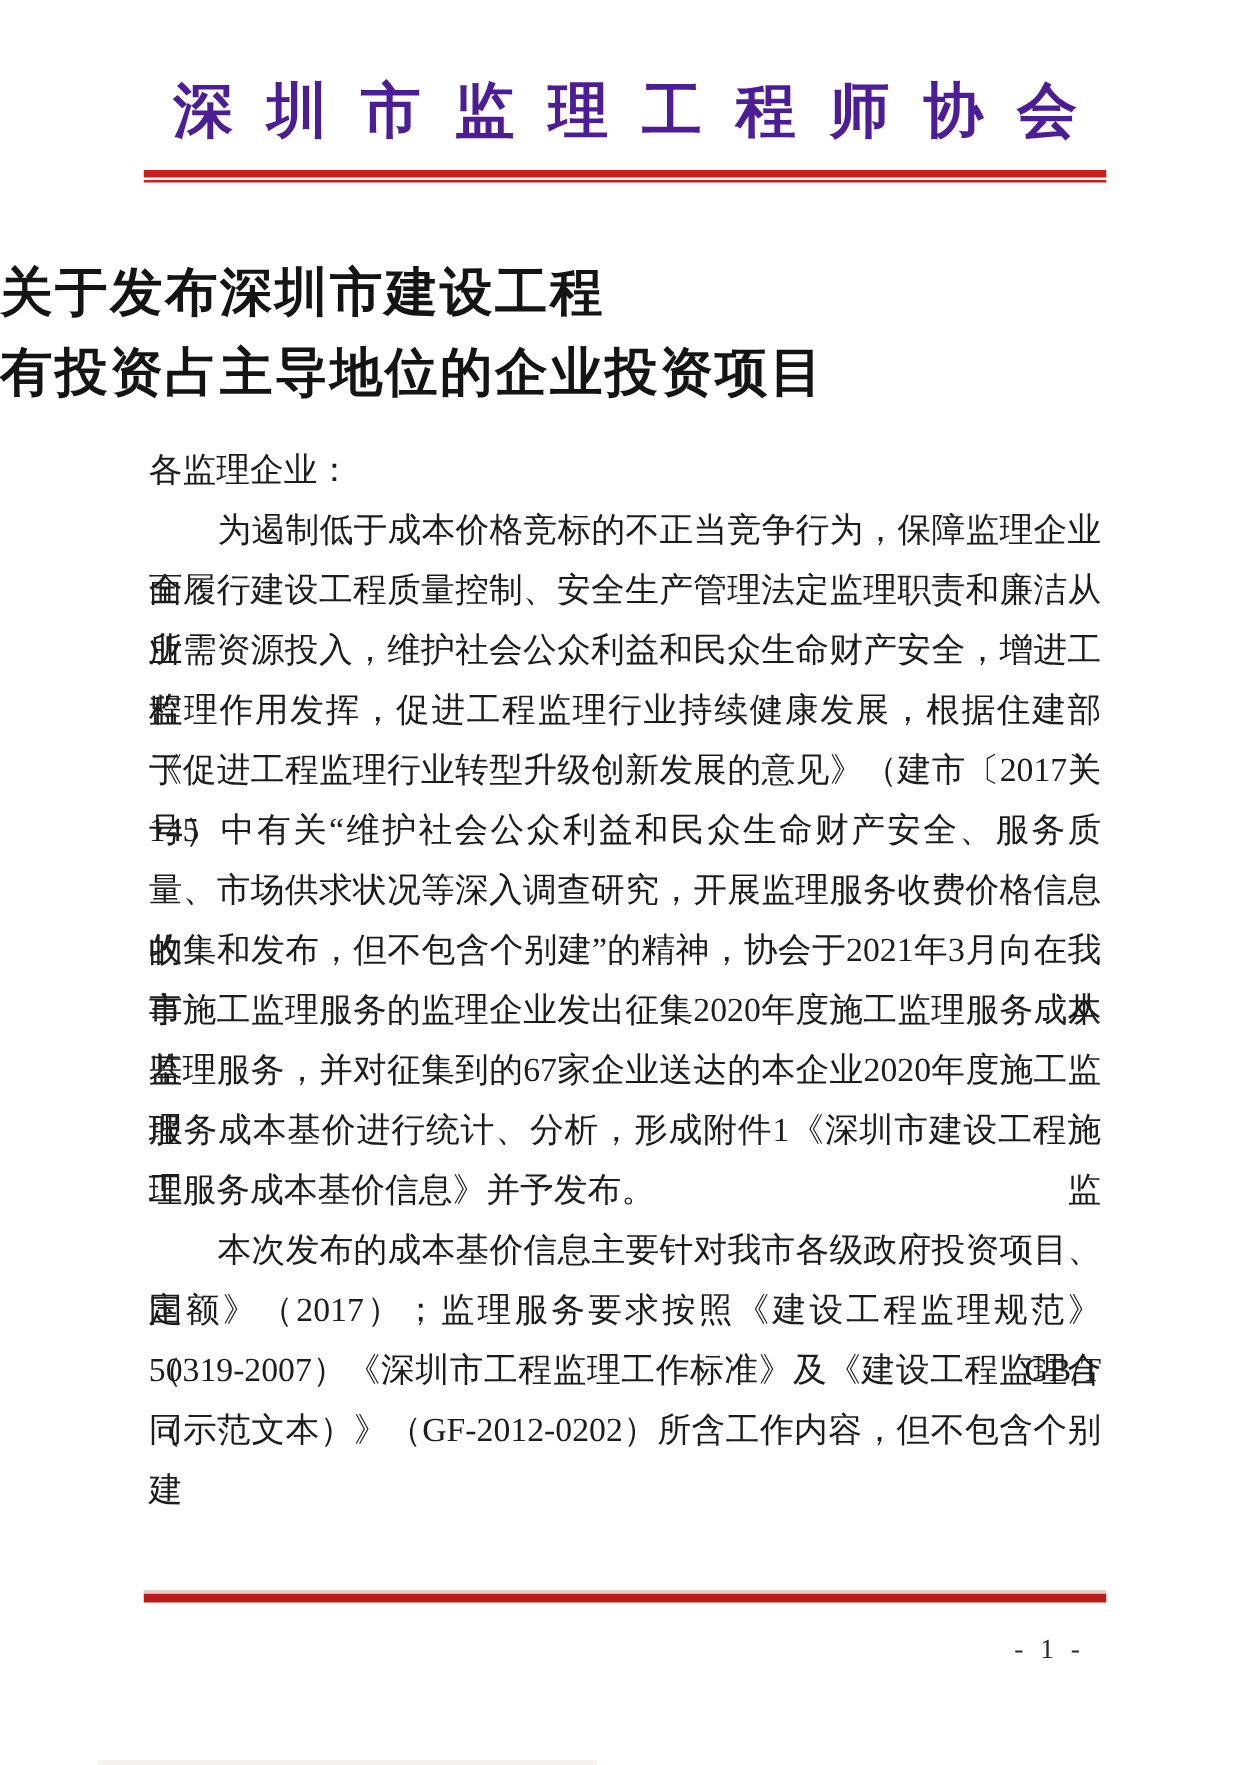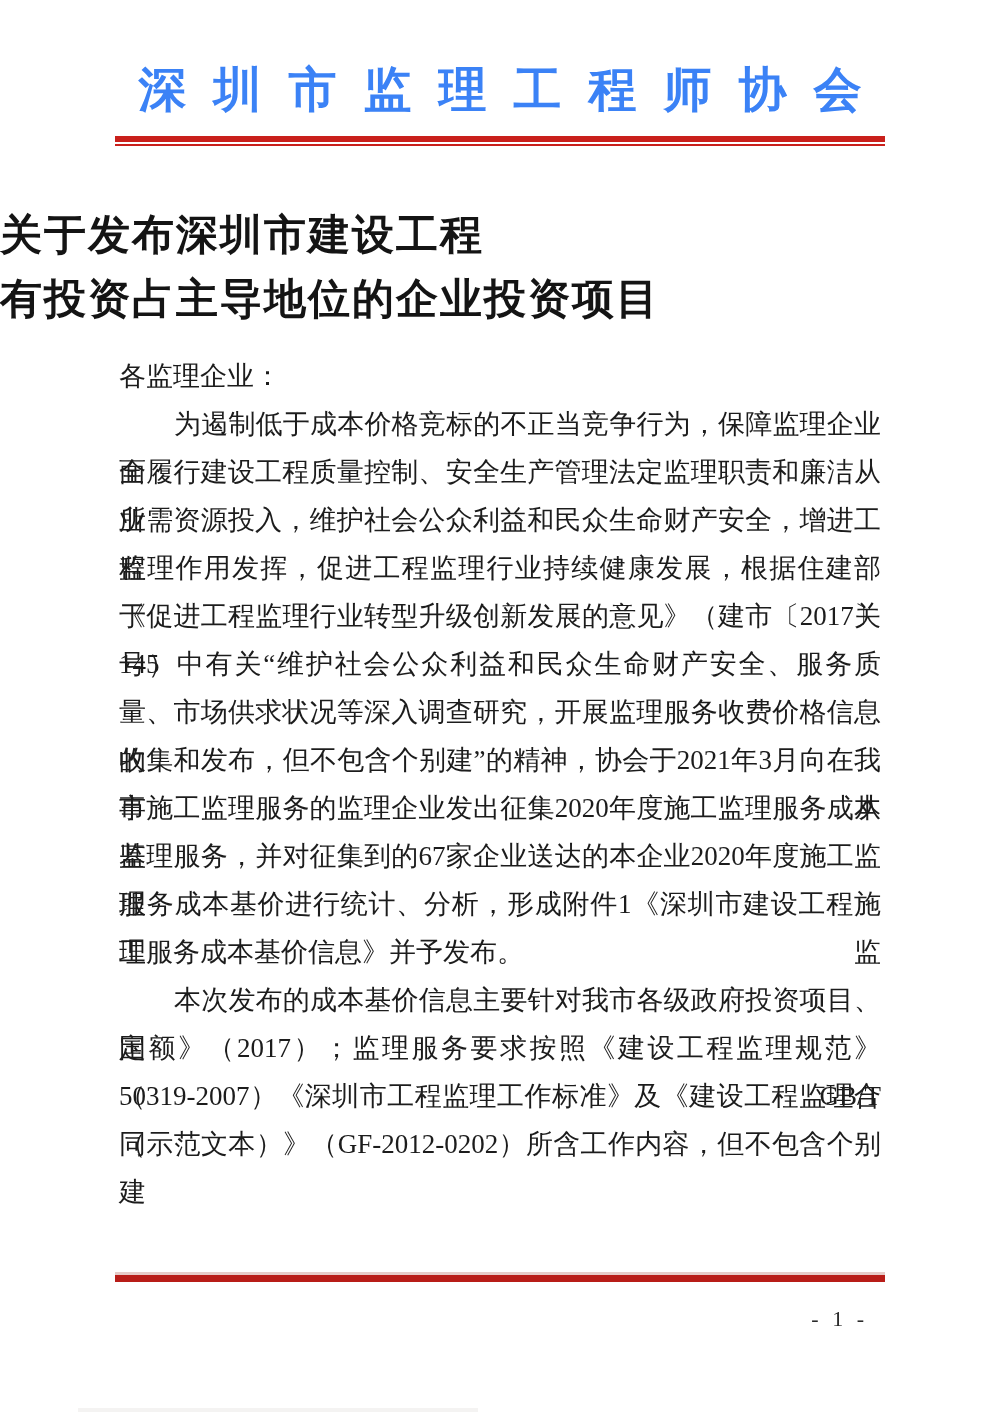--- a/index.html
+++ b/index.html
@@ -15,21 +15,21 @@
   
   .org-title {
     position: absolute;
     top: 62px;
     left: 0;
     right: 0;
     text-align: center;
     font-size: 48px;
     line-height: 56px;
     font-weight: bold;
-    color: #3b82f6;
+    color: #4c1d95;
     letter-spacing: 27px;
     padding-left: 27px; 
     white-space: nowrap;
   }
   .header-rule {
     position: absolute;
     top: 136px;
     left: 115px;
     width: 770px;
   }

